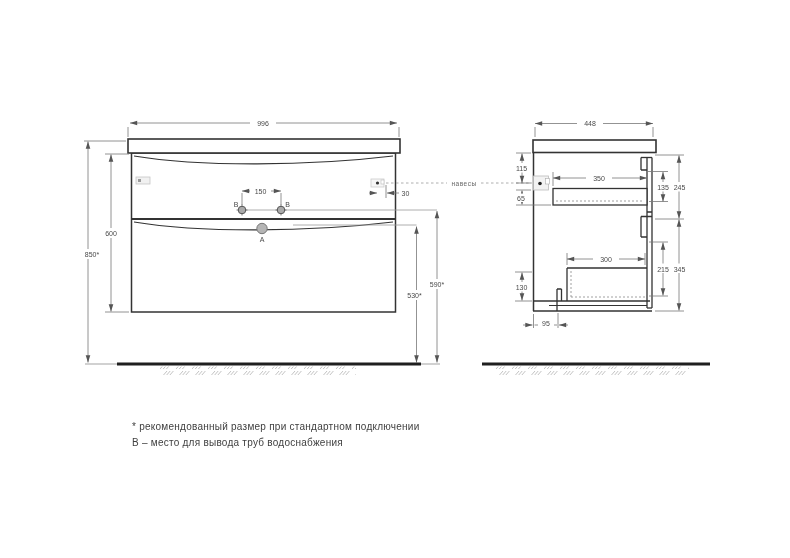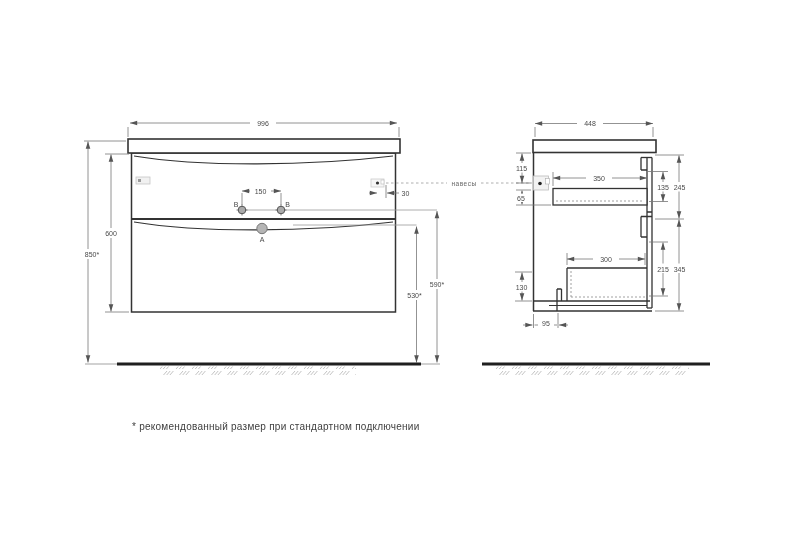--- a/index.html
+++ b/index.html
@@ -221,14 +221,15 @@
     <rect x="538" y="318.5" width="16" height="8.5" fill="#fff"></rect>
     <text class="dim-t" x="546" y="325.8" text-anchor="middle">95</text>
 
     <path d="M482,364 H710" stroke="#1f1f1f" stroke-width="3"></path>
     <rect x="495" y="366.5" width="194" height="8.5" fill="url(#hatch)"></rect>
   </g>
 </svg>
 
 <div class="notes">
   <div>* рекомендованный размер при стандартном подключении</div>
+  <div>В – место для вывода труб водоснабжения</div>
 </div>
 </div>
 
 </body></html>

